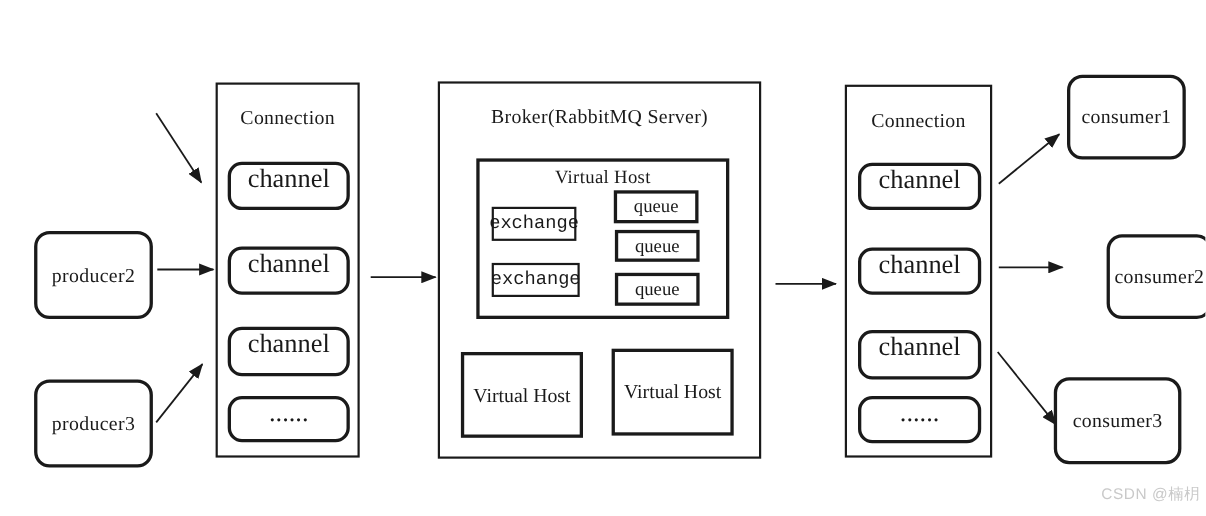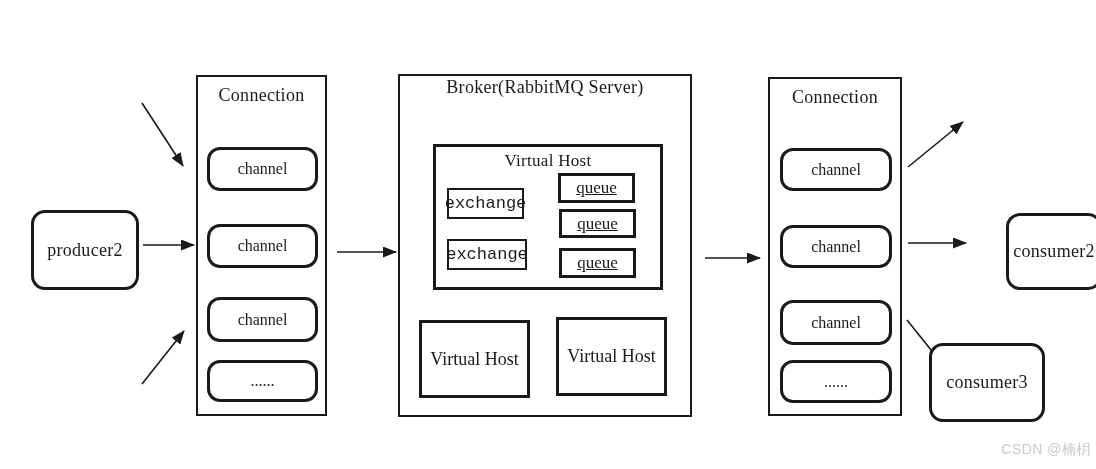--- a/index.html
+++ b/index.html
@@ -25,37 +25,37 @@
   }
   .arrow { stroke: var(--stroke); stroke-width: 1.6; }
   .node { position: absolute; z-index: 2; box-sizing: border-box; background: var(--background); }
   .rounded {
     border: 3px solid var(--stroke);
     border-radius: 14px;
     display: flex; align-items: center; justify-content: center;
   }
   .label { font-size: 18px; letter-spacing: 0.3px; white-space: nowrap; }
   .container-box { border: 2px solid var(--stroke); }
-  .container-title { text-align: center; font-size: 18px; padding-top: 8px; letter-spacing: 0.3px; }
-  .broker-title { text-align: center; font-size: 18px; padding-top: 1px; letter-spacing: 0.3px; }
+  .container-title { text-align: center; font-size: 18px; padding-top: 20px; letter-spacing: 0.3px; }
+  .broker-title { text-align: center; font-size: 18px; padding-top: 20px; letter-spacing: 0.3px; }
   .channel {
     position: absolute; box-sizing: border-box; background: var(--background);
     border: 3px solid var(--stroke); border-radius: 13px;
-    display: flex; align-items: center; justify-content: center;
-    font-size: 16px;
+    display: flex; align-items: flex-start; justify-content: center;
+    font-size: 24px;
   }
   .vh-box { position: absolute; box-sizing: border-box; background: var(--background); border: 3px solid var(--stroke); }
   .vh-title { text-align: center; font-size: 17px; padding-top: 4px; letter-spacing: 0.3px; }
   .sq-node {
     position: absolute; box-sizing: border-box; background: var(--background);
     display: flex; align-items: center; justify-content: center;
     font-size: 17px;
   }
   .exchange { border: 2px solid var(--stroke); font-family: Liberation Mono, monospace; }
-  .queue { border: 3px solid var(--stroke); text-decoration: underline; }
+  .queue { border: 3px solid var(--stroke); }
   .bottom-vh {
     position: absolute; box-sizing: border-box; background: var(--background);
     border: 3px solid var(--stroke);
     display: flex; align-items: center; justify-content: center;
     font-size: 18px;
   }
   .watermark {
     position: absolute; right: 5px; top: 441px; z-index: 3;
     font-size: 14px; color: var(--watermark);
     font-family: "Liberation Sans", sans-serif;
@@ -81,20 +81,23 @@
     <line class="arrow" x1="908" y1="167" x2="963" y2="122" marker-end="url(#ah)"></line>
     <line class="arrow" x1="908" y1="243" x2="966" y2="243" marker-end="url(#ah)"></line>
     <line class="arrow" x1="907" y1="320" x2="960" y2="386" marker-end="url(#ah)"></line>
     <line class="arrow" x1="524" y1="204" x2="556" y2="189" marker-end="url(#ah)"></line>
     <line class="arrow" x1="528" y1="253" x2="557" y2="226" marker-end="url(#ah)"></line>
     <line class="arrow" x1="529" y1="257" x2="557" y2="264" marker-end="url(#ah)"></line>
   </svg>
 
   <div class="node rounded" style="left:31px; top:210px; width:108px; height:80px;">
     <span class="label">producer2</span>
+  </div>
+  <div class="node rounded" style="left:31px; top:345px; width:108px; height:80px;">
+    <span class="label">producer3</span>
   </div>
 
   <div class="node container-box" style="left:196px; top:75px; width:131px; height:341px;">
     <div class="container-title">Connection</div>
     <div class="channel" style="left:9px; top:70px; width:111px; height:44px;">
       <span>channel</span>
     </div>
     <div class="channel" style="left:9px; top:147px; width:111px; height:44px;">
       <span>channel</span>
     </div>
@@ -145,21 +148,24 @@
       <span>channel</span>
     </div>
     <div class="channel" style="left:10px; top:221px; width:112px; height:45px;">
       <span>channel</span>
     </div>
     <div class="channel" style="left:10px; top:281px; width:112px; height:43px;">
       <span>......</span>
     </div>
   </div>
 
+  <div class="node rounded" style="left:970px; top:68px; width:108px; height:77px;">
+    <span class="label">consumer1</span>
+  </div>
   <div class="node rounded" style="left:1006px; top:213px; width:96px; height:77px;text-align:center;">
     <span class="label">consumer2</span>
   </div>
-  <div class="node rounded" style="left:929px; top:343px; width:116px; height:79px;">
+  <div class="node rounded" style="left:958px; top:343px; width:116px; height:79px;">
     <span class="label">consumer3</span>
   </div>
 
   <div class="watermark">CSDN @楠枂</div>
 </div>
 
 </body></html>

